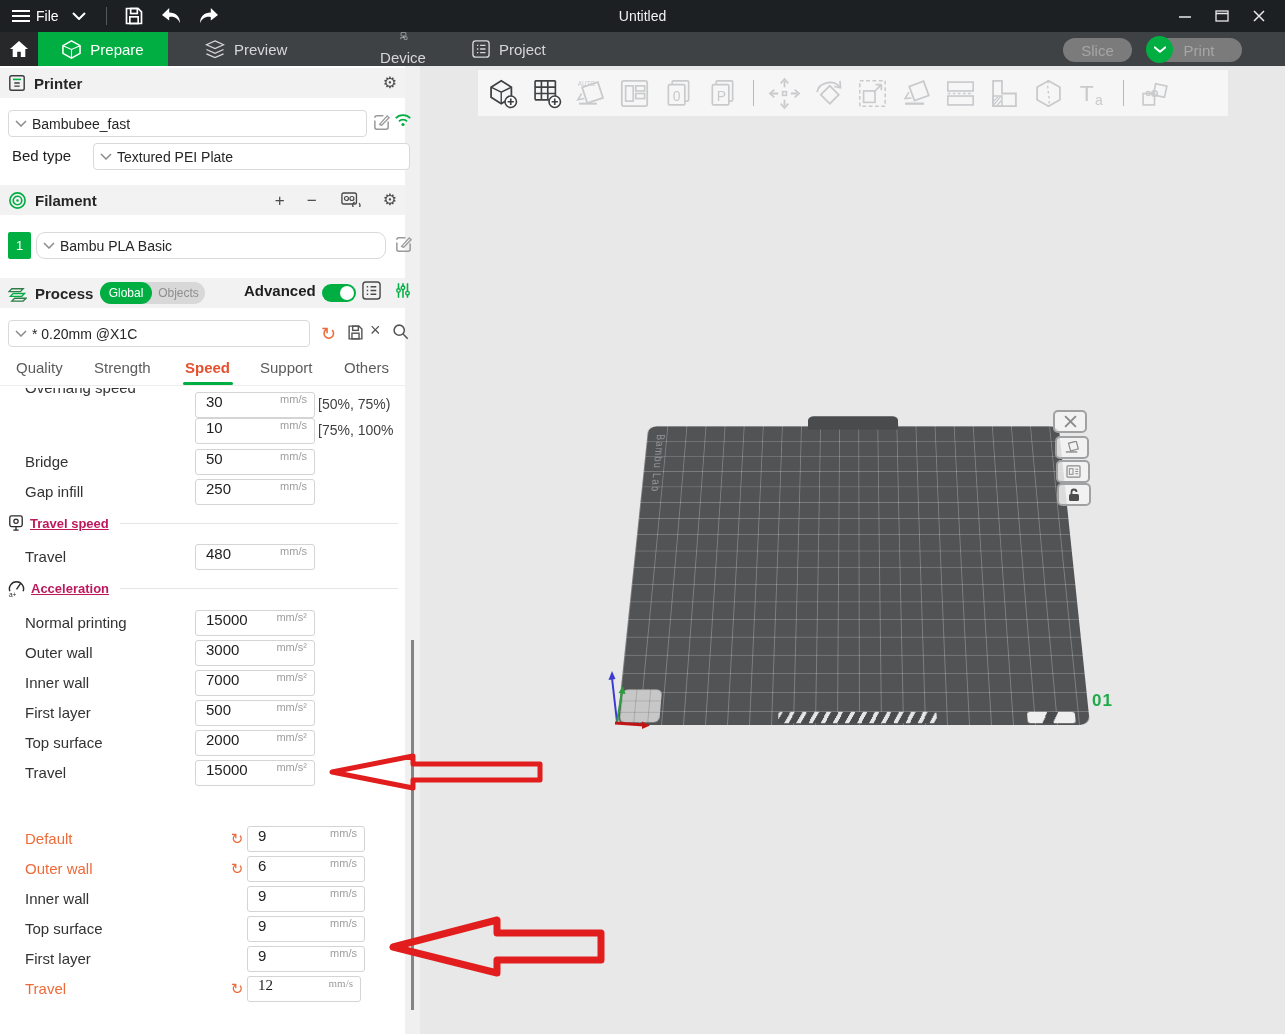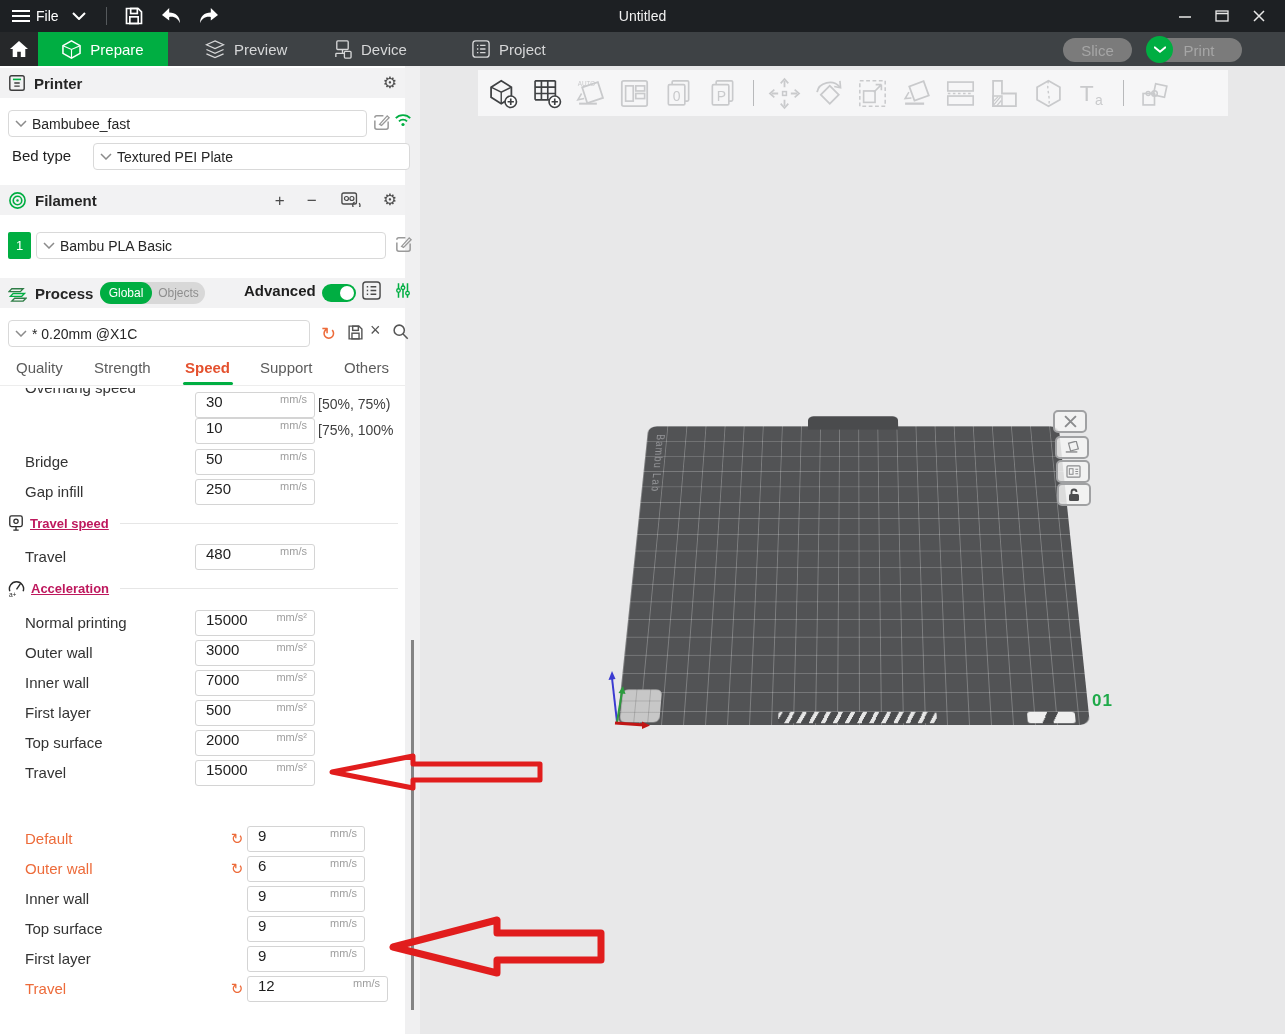--- a/index.html
+++ b/index.html
@@ -16,21 +16,21 @@
   .win-btn { position:absolute; top:0; width:34px; height:32px; display:flex; align-items:center; justify-content:center; color:#e8e8e8; }
   #window-title { position:absolute; left:0; top:0; width:100%; height:32px; display:flex; align-items:center; justify-content:center; font-size:14px; color:#f2f2f2; pointer-events:none; }
 
   
   #navbar { position:absolute; left:0; top:32px; width:1285px; height:34px; background:#3e4245; }
   #home-btn { position:absolute; left:0; top:0; width:38px; height:34px; background:#26282a; display:flex; align-items:center; justify-content:center; }
   .nav-tab { position:absolute; top:0; height:34px; display:flex; align-items:center; gap:9px; color:#d6d7d8; font-size:15px; }
   .nav-tab.active { background:#00ae42; color:#fff; }
   #tab-prepare { left:38px; width:130px; justify-content:center; }
   #tab-preview { left:205px; width:120px; }
-  #tab-device  { left:333px; width:120px; }
+  #tab-device  { left:343px; width:120px;flex-direction:column; }
   #tab-project { left:472px; width:120px; }
   .pill-btn { position:absolute; top:6px; height:24px; border-radius:12px; background:#7b7b7b; color:#a6a6a6; font-size:15px; display:flex; align-items:center; justify-content:center; }
   #slice-btn { left:1063px; width:69px; }
   #print-btn { left:1156px; width:86px; }
   #print-drop { position:absolute; left:1146px; top:36px; width:27px; height:27px; border-radius:50%; background:#00ae42; display:flex; align-items:center; justify-content:center; z-index:2; }
 
   
   #sidebar { position:absolute; left:0; top:66px; width:405px; height:968px; background:#fff; }
   #panel-gutter { position:absolute; left:405px; top:66px; width:15px; height:968px; background:#f0f0f1; }
   #scrollbar-thumb { position:absolute; left:411px; top:640px; width:3px; height:370px; background:#858585; }
@@ -271,21 +271,21 @@
         <rect x="1" y="3" width="16" height="12" rx="2" fill="none" stroke="#4a4a4a" stroke-width="1.5"></rect>
         <circle cx="6" cy="9" r="2.2" fill="none" stroke="#4a4a4a" stroke-width="1.3"></circle>
         <circle cx="12" cy="9" r="2.2" fill="none" stroke="#4a4a4a" stroke-width="1.3"></circle>
         <path d="M15 13 a4 4 0 1 0 5 1" fill="none" stroke="#4a4a4a" stroke-width="1.4"></path>
       </svg>
     </span>
     <span class="gear">⚙</span>
   </div>
 
   <div class="slot-box" style="left:8px; top:166px;">1</div>
-  <div class="combo" style="left:36px; top:166px; width:350px;">
+  <div class="combo" style="left:36px; top:166px; width:350px;border-radius:9px;">
     <svg class="chev" width="12" height="7" viewBox="0 0 12 7">
         <polyline points="1,1 6,6 11,1" fill="none" stroke="#8b8b8b" stroke-width="1.5"></polyline>
       </svg>
     <span class="cv">Bambu PLA Basic</span>
   </div>
   <span style="position:absolute; left:394px; top:169px;">
     <svg width="19" height="19" viewBox="0 0 20 20">
       <path d="M3 5 a2 2 0 0 1 2-2 h7 M17 9 v6 a2 2 0 0 1 -2 2 h-10 a2 2 0 0 1 -2 -2 v-7" fill="none" stroke="#9a9a9a" stroke-width="1.6"></path>
       <path d="M8 12 L16 3 L18 5 L10 13 Z" fill="none" stroke="#9a9a9a" stroke-width="1.4"></path>
     </svg>
@@ -459,21 +459,21 @@
       <span class="num-val">9</span>
       <span class="num-unit">mm/s</span>
     </div>
     <span class="p-label" style="top:562px;">First layer</span>
     <div class="num-input" style="left:247px; top:558px; width:118px;">
       <span class="num-val">9</span>
       <span class="num-unit">mm/s</span>
     </div>
     <span class="p-label mod" style="top:592px;">Travel</span>
     <span class="jerk-refresh" style="top:592px;">↻</span>
-    <div class="num-input" style="left:247px; top:588px; width:141px;">
+    <div class="num-input" style="left:247px; top:588px; width:114px;font-family:Liberation Serif, serif;">
       <span class="num-val">12</span>
       <span class="num-unit">mm/s</span>
     </div>
   </div>
 </div>
 <div id="scrollbar-thumb"></div>
 
 <div id="viewport">
 
   <div id="vp-toolbar">

